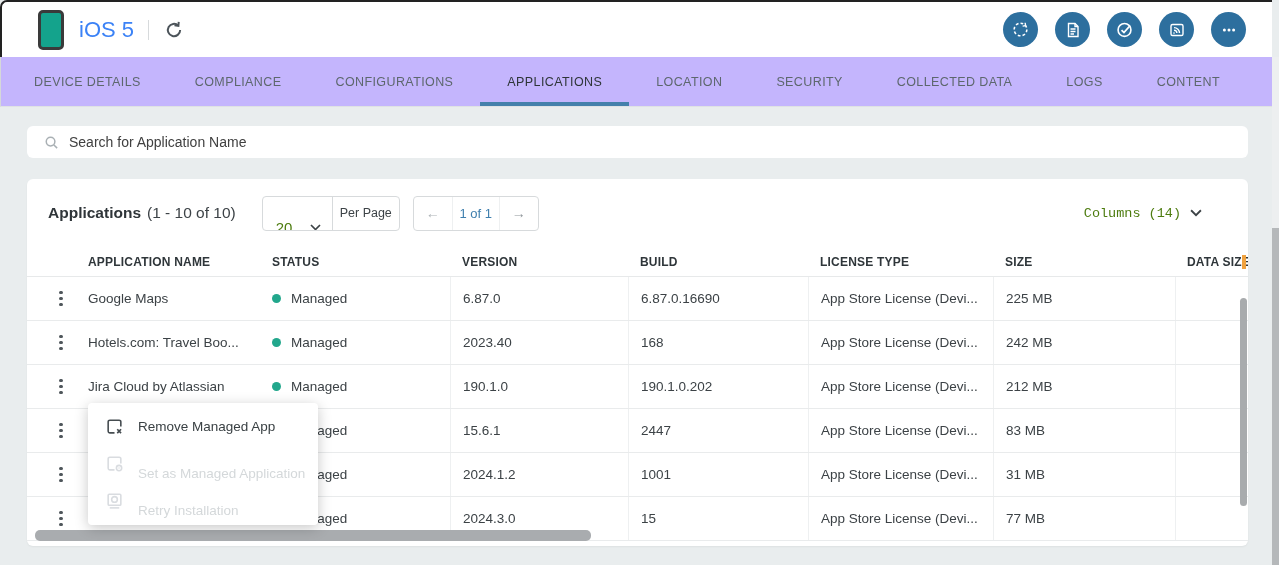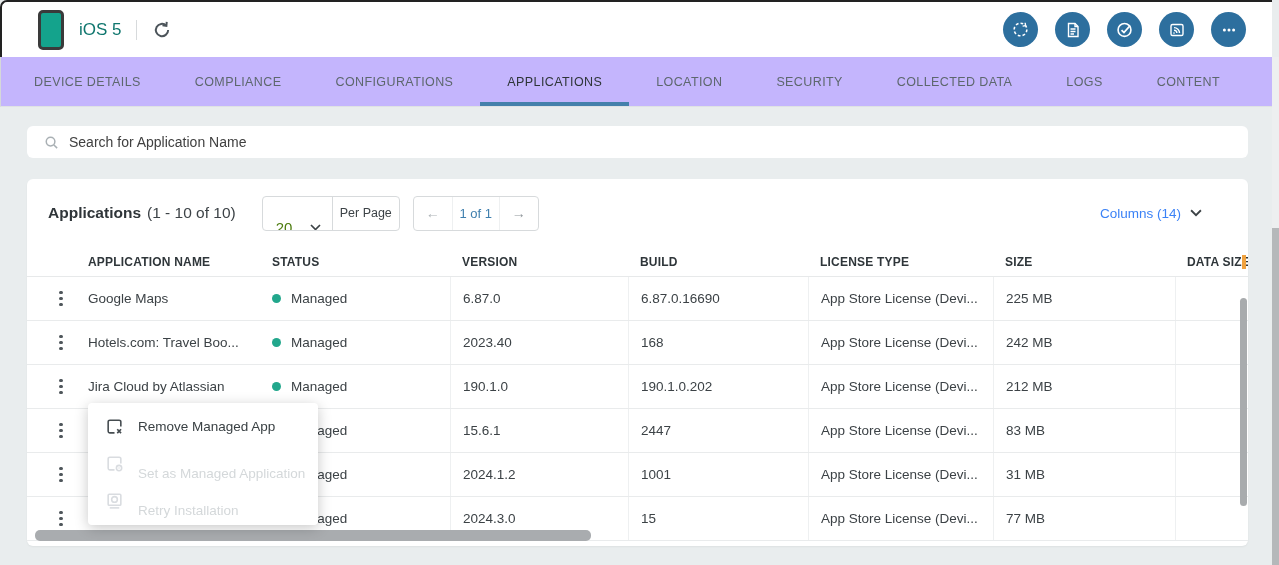--- a/index.html
+++ b/index.html
@@ -15,21 +15,21 @@
   
   .top-header {
     position:absolute; left:0; top:0; width:1272px; height:57px;
     background:#fff; border-top:2px solid #222; border-left:2px solid #222;
     border-top-left-radius:7px; display:flex; align-items:center;
   }
   .device-icon {
     width:26px; height:40px; margin-left:36px;
     border:3px solid #3a3a3a; border-radius:5px; background:#14a38c;
   }
-  .device-title { margin-left:15px; font-size:17px; color:#0f766e; }
+  .device-title { margin-left:15px; font-size:22px; color:#3b82f6; }
   .title-divider { width:1px; height:20px; background:#d7dadc; margin:0 14px; }
   .refresh-btn { width:24px; height:24px; cursor:pointer; display:flex; align-items:center; }
   .header-actions { margin-left:auto; margin-right:26px; display:flex; gap:17px; }
   .action-circle {
     width:35px; height:35px; border-radius:50%; background:#2d6f9e;
     display:flex; align-items:center; justify-content:center; cursor:pointer;
   }
   .action-circle svg { display:block; }
 
   
@@ -77,21 +77,21 @@
     width:67px; display:flex; align-items:center; justify-content:center;
     font-size:12.5px; color:#3d4347; border-left:1px solid #d7dadc;
   }
   .pagination-group { margin-left:13px; }
   .pg-cell { display:flex; align-items:center; justify-content:center; font-size:14px; }
   .pg-prev { width:38px; color:#adb3b7; cursor:pointer; }
   .pg-label { width:48px; font-size:13px; color:#3f7fae; border-left:1px solid #eef0f1; border-right:1px solid #eef0f1; }
   .pg-next { width:38px; color:#8f969b; cursor:pointer; }
   .columns-toggle {
     margin-left:auto; margin-right:46px; display:flex; align-items:center; gap:9px;
-    font-size:13.5px; color:#3b82f6; cursor:pointer;
+    font-size:13.5px; color:#4d7c0f; cursor:pointer;font-family:Liberation Mono, monospace;
   }
 
   
   .hdr-row, .data-row {
     display:grid;
     grid-template-columns:40px 182px 180px 178px 180px 185px 182px 1fr;
     padding-left:21px; align-items:center;
   }
   .hdr-row { height:30px; border-bottom:1px solid #e7e9ea; }
   .hdr-cell {

